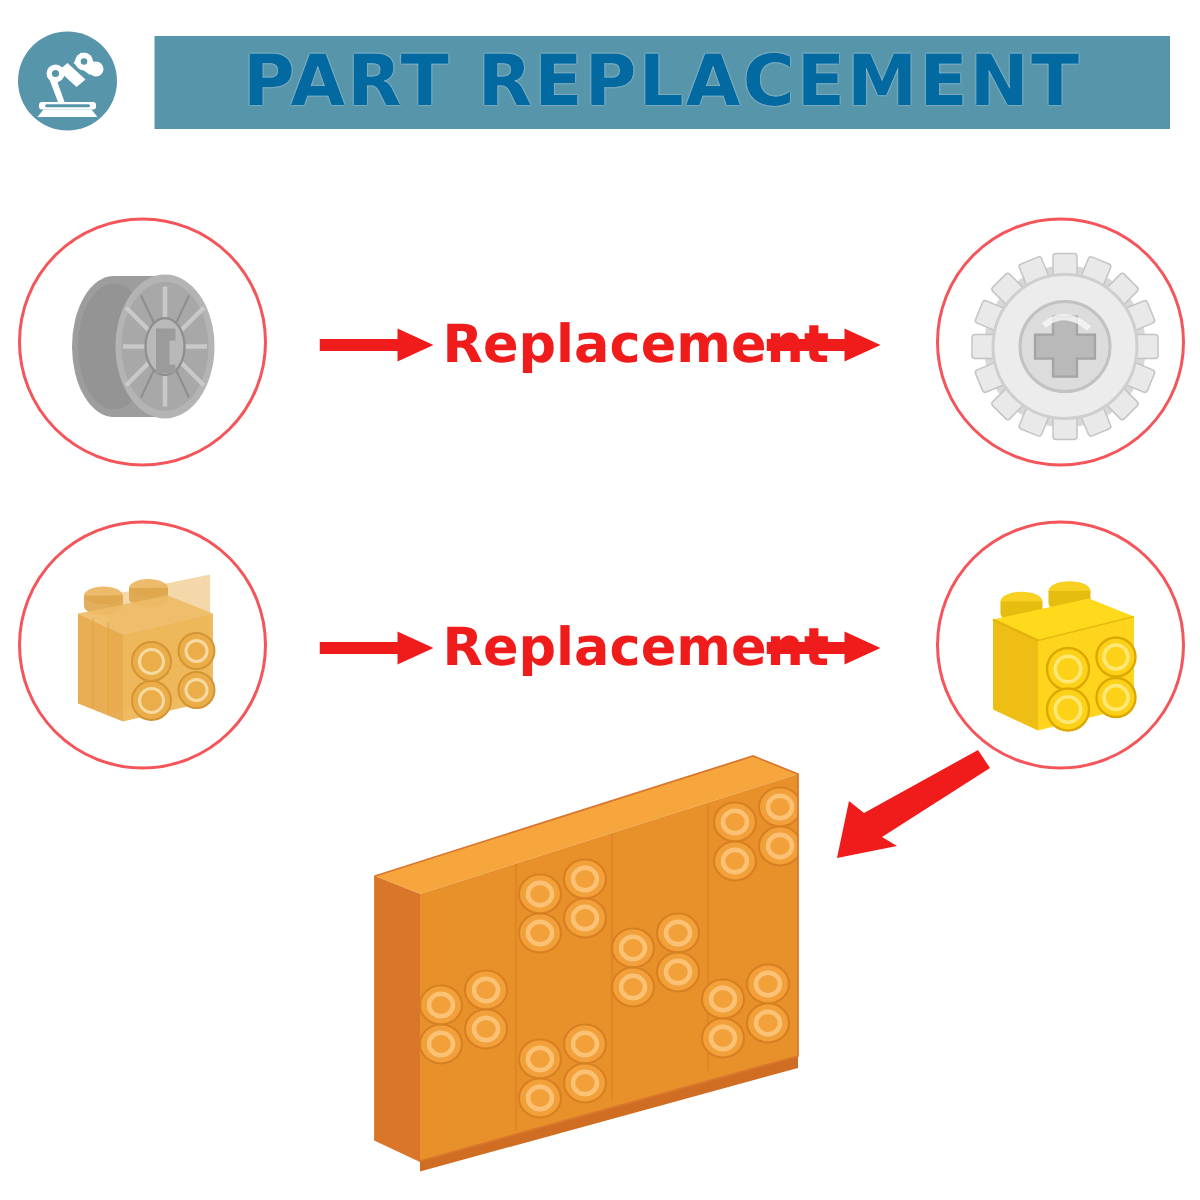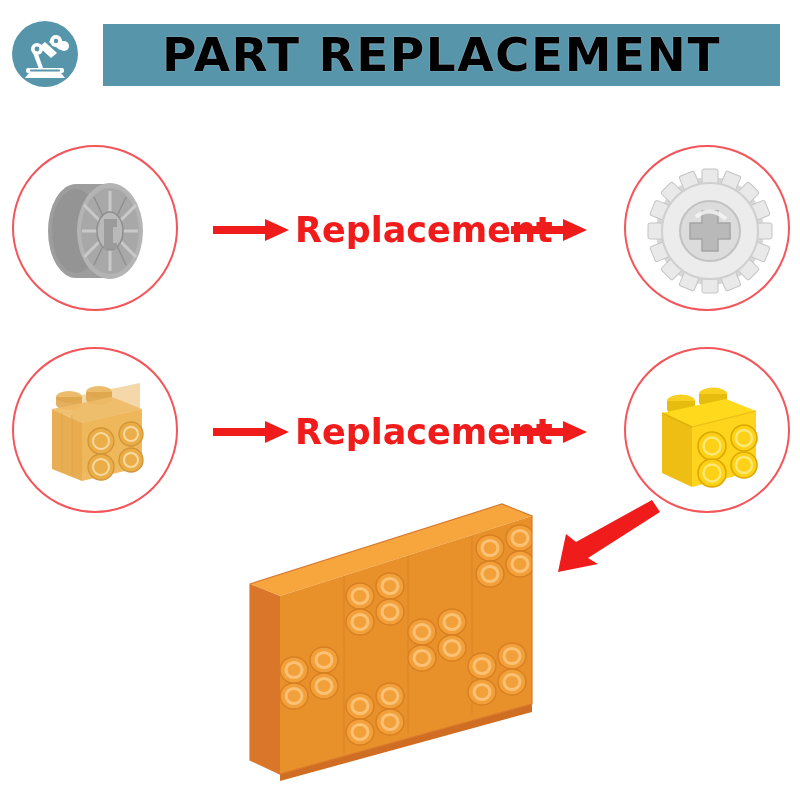--- a/index.html
+++ b/index.html
@@ -44,21 +44,21 @@
     left: 103px; top: 24px;
     width: 677px; height: 62px;
     background: #5795ab;
   }
   #header-title {
     position: absolute;
     left: 103px; top: 24px;
     width: 677px; height: 62px;
     line-height: 62px;
     text-align: center;
-    color: #000000;
+    color: #0369a1;
     font-size: 47px;
     font-weight: bold;
     letter-spacing: 1.5px;
     font-family: "DejaVu Sans", sans-serif;
     white-space: nowrap;
     text-shadow: 0 0 1px #ffffff;
   }
 
   
   .row { position: absolute; left: 0; width: 800px; }

